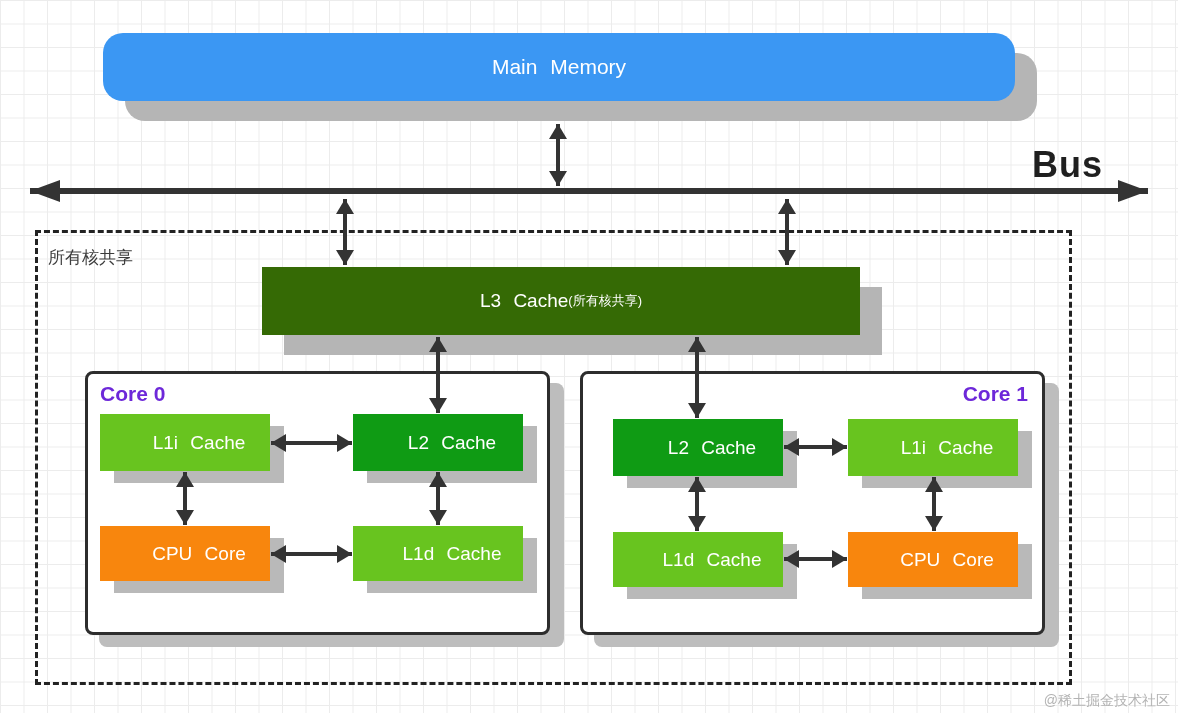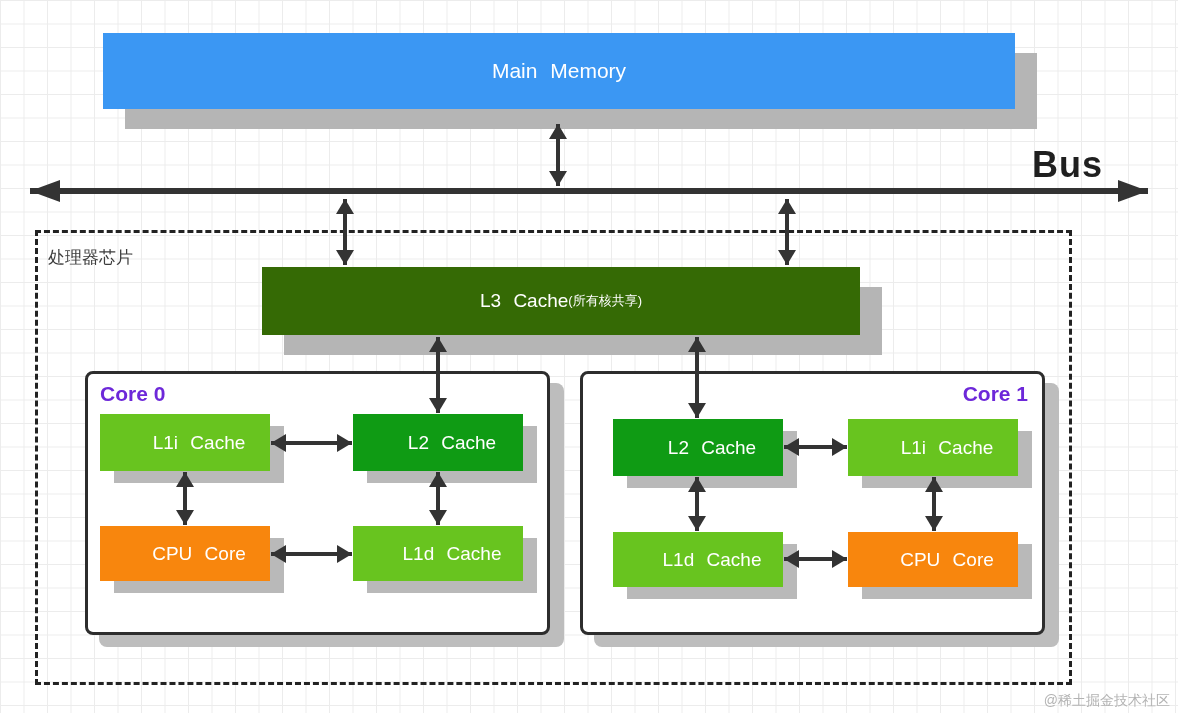--- a/index.html
+++ b/index.html
@@ -14,21 +14,21 @@
   }
 
   
   .node {
     position:absolute; display:flex; align-items:center; justify-content:center;
     color:#ffffff; font-size:19px; word-spacing:7px; text-align:center;
   }
   .shadow-lg { box-shadow:22px 20px 0 #b5b5b5; }
   .shadow-sm { box-shadow:14px 12px 0 #b9b9b9;padding-left:28px; }
 
-  .main-memory { left:103px; top:33px; width:912px; height:76px; background:#3b97f3; font-size:21px; }
+  .main-memory { left:103px; top:33px; width:912px; height:68px; background:#3b97f3; font-size:21px;border-radius:20px; }
 
   .l3 { left:262px; top:267px; width:598px; height:68px; background:#356a05; flex-direction:row; line-height:1.35; }
   .l3 .sub { font-size:13px; word-spacing:0; }
 
   .box-l1  { background:#68c41f; }
   .box-l2  { background:#0f9b14; }
   .box-cpu { background:#f8860d; }
 
   
   .bus-line {
@@ -78,21 +78,21 @@
   <div class="node main-memory shadow-lg">
     <span>Main Memory</span>
   </div>
 
   <div class="bus-line"></div>
   <div class="bus-label">Bus</div>
 
   <div class="varrow" style="left:549px; top:124px; height:62px;"></div>
 
   <div class="chip"></div>
-  <div class="chip-label">处理器芯片</div>
+  <div class="chip-label">所有核共享</div>
 
   <div class="varrow" style="left:336px; top:199px; height:66px;"></div>
   <div class="varrow" style="left:778px; top:199px; height:66px;"></div>
 
   <div class="node l3 shadow-lg">
     <span>L3 Cache</span>
     <span class="sub">(所有核共享)</span>
   </div>
 
   <div class="core core-0">

